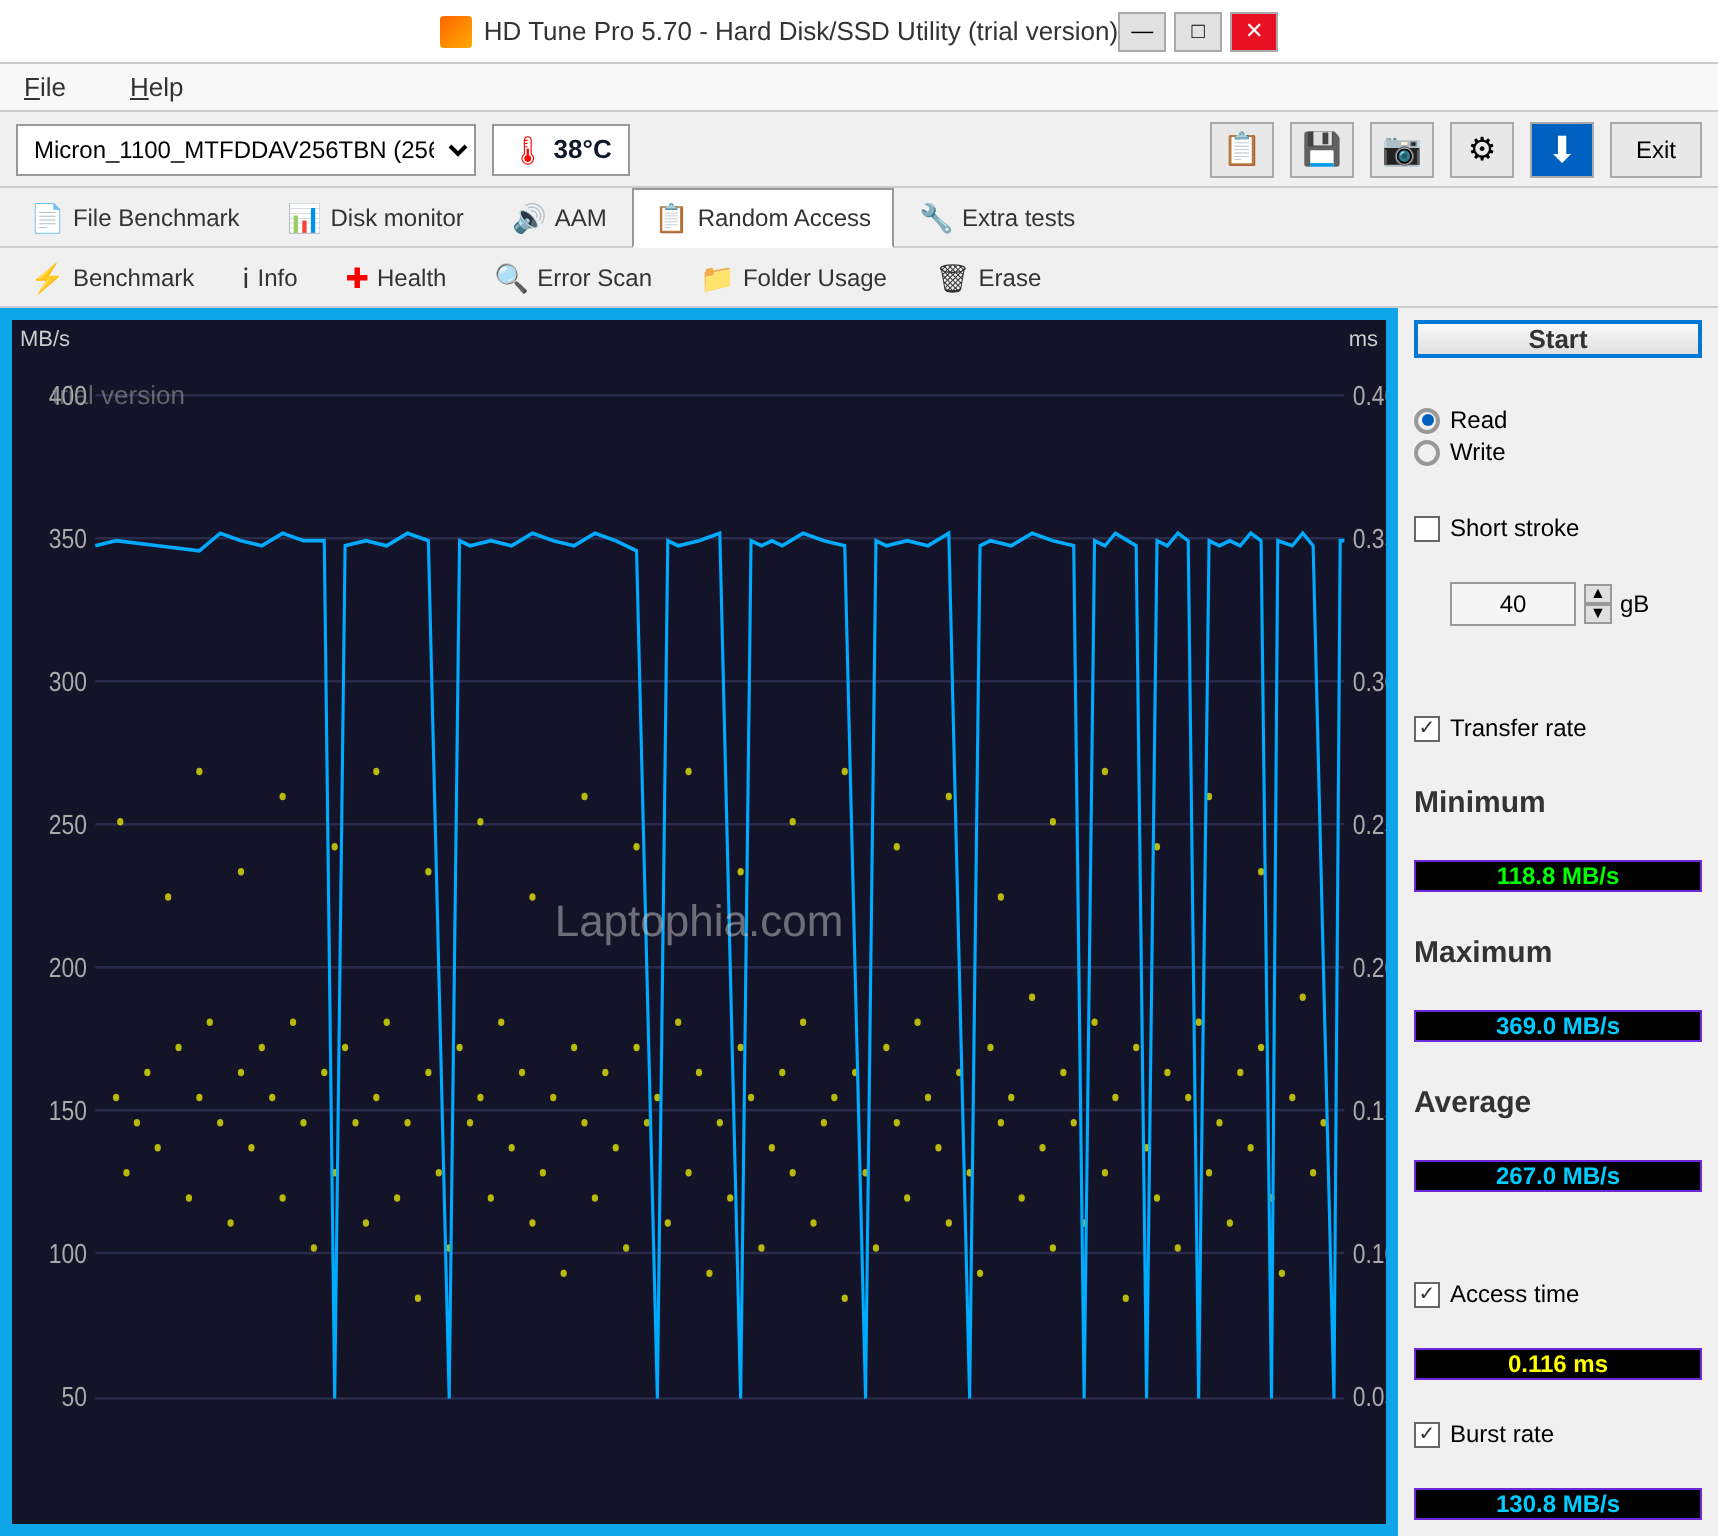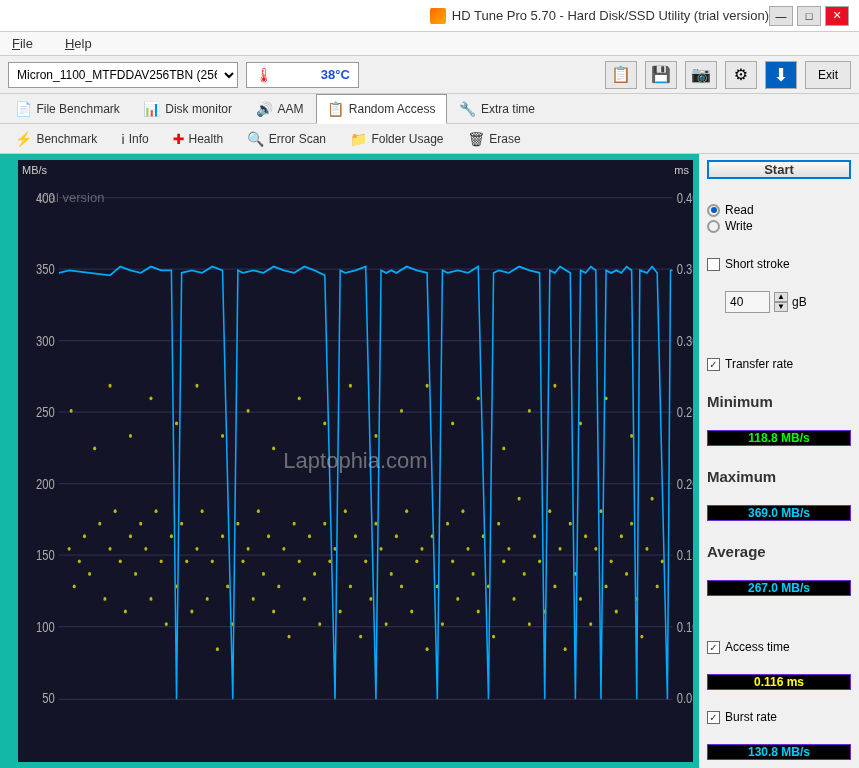--- a/index.html
+++ b/index.html
@@ -6,21 +6,21 @@
     body { width: 859px; height: 768px; font-family: 'Segoe UI', Tahoma, sans-serif; font-size: 12px; background: #f0f0f0; overflow: hidden; }
 
     
     .title-bar {
       background: #fff;
       border-bottom: 1px solid #ccc;
       height: 32px;
       display: flex;
       align-items: center;
       padding: 0 10px;
-      justify-content: flex-end;
+      justify-content: center;
     }
     .title-bar-left { display: flex; align-items: center; gap: 6px; }
     .title-icon { width: 16px; height: 16px; background: linear-gradient(135deg, #ff6600, #ffaa00); border-radius: 2px; display: inline-block; }
     .title-text { font-size: 13px; color: #333; }
     .title-controls { display: flex; gap: 4px; }
     .title-btn { width: 24px; height: 20px; background: #e1e1e1; border: 1px solid #aaa; cursor: pointer; display: flex; align-items: center; justify-content: center; font-size: 11px; }
     .title-btn.close-btn { background: #e81123; color: white; }
 
     
     .menu-bar {
@@ -57,21 +57,21 @@
     .temp-display {
       display: flex;
       align-items: center;
       gap: 4px;
       background: white;
       border: 1px solid #999;
       padding: 2px 8px;
       height: 26px;
     }
     .temp-icon { color: red; font-size: 14px; }
-    .temp-text { font-size: 13px; font-weight: bold; color: #1d4ed8; margin-left: 44px; }
+    .temp-text { font-size: 13px; font-weight: bold; color: #0f172a; }
     .toolbar-spacer { flex: 1; }
     .toolbar-icon-btn {
       width: 32px; height: 28px;
       background: #e8e8e8;
       border: 1px solid #aaa;
       cursor: pointer;
       display: flex; align-items: center; justify-content: center;
       font-size: 16px;
     }
     .exit-btn {
@@ -110,22 +110,21 @@
       border: 1px solid #999;
       border-bottom: 1px solid white;
       margin-bottom: -1px;
     }
     .tab-icon { font-size: 14px; }
 
     
     .main-content {
       display: flex;
       height: calc(768px - 32px - 24px - 38px - 60px);
-      background: #14b8a6;
-      padding-left: 12px;
+      background: #0ea5e9;
     }
 
     
     .chart-area {
       flex: 1;
       background: #1a1a2e;
       margin: 6px;
       position: relative;
       overflow: hidden;
     }
@@ -197,25 +196,26 @@
     .checkbox-item { display: flex; align-items: center; gap: 5px; font-size: 12px; cursor: pointer; }
     .checkbox-box {
       width: 13px; height: 13px;
       border: 1px solid #666;
       background: white;
       display: flex; align-items: center; justify-content: center;
       font-size: 10px; color: #333;
     }
     .stroke-row { display: flex; align-items: center; gap: 4px; margin-left: 18px; }
     .stroke-input {
-      width: 45px; height: 22px;
+      width: 63px; height: 22px;
       border: 1px solid #999;
       padding: 0 4px;
       font-size: 12px;
       background: #f5f5f5;
+      text-align: center;
     }
     .spinner-btns { display: flex; flex-direction: column; }
     .spin-btn {
       width: 14px; height: 10px;
       background: #e0e0e0;
       border: 1px solid #999;
       font-size: 8px;
       cursor: pointer;
       display: flex; align-items: center; justify-content: center;
       line-height: 1;
@@ -286,21 +286,21 @@
   <div class="tab-item">
     <span class="tab-icon">🔊</span>
     <span>AAM</span>
   </div>
   <div class="tab-item active">
     <span class="tab-icon">📋</span>
     <span>Random Access</span>
   </div>
   <div class="tab-item">
     <span class="tab-icon">🔧</span>
-    <span>Extra time</span>
+    <span>Extra tests</span>
   </div>
 </div>
 
 <div class="tab-row">
   <div class="tab-item">
     <span class="tab-icon">⚡</span>
     <span>Benchmark</span>
   </div>
   <div class="tab-item">
     <span class="tab-icon">ℹ</span>

